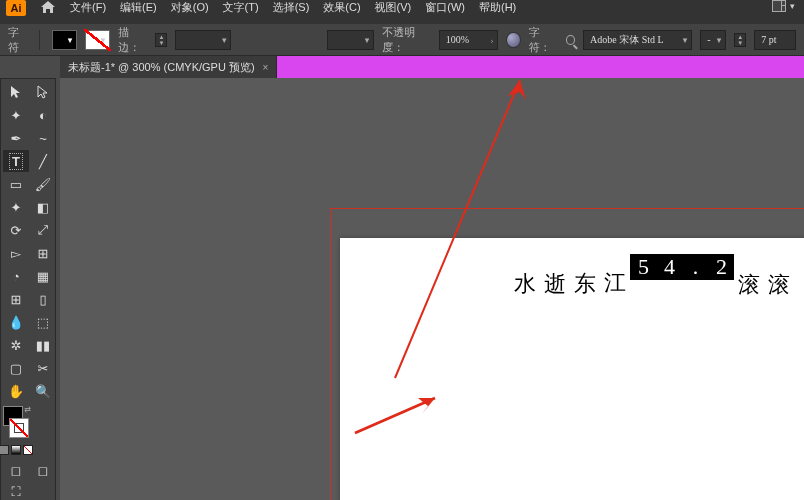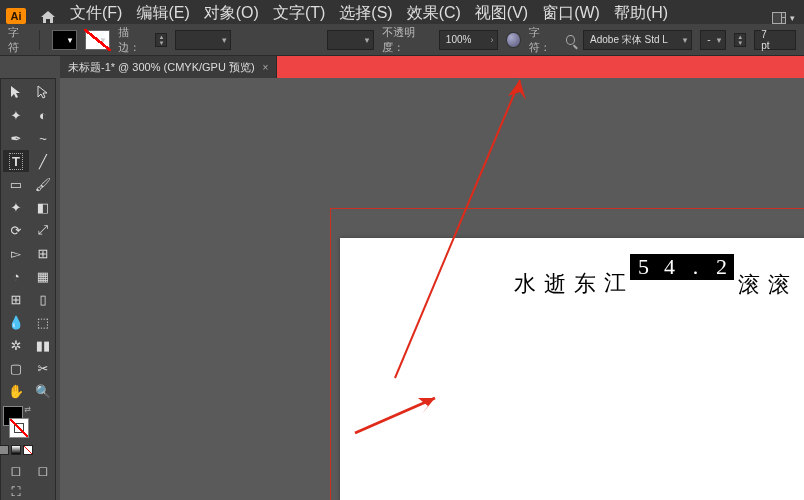--- a/index.html
+++ b/index.html
@@ -1,37 +1,37 @@
 <!DOCTYPE html>
 <html><head>
 <meta charset="utf-8">
 <style>
 * { box-sizing: border-box; margin: 0; padding: 0; }
 body { width: 804px; height: 500px; background: #4a4a4a; font-family: "Microsoft YaHei", sans-serif; font-size: 11px; color: #ccc; overflow: hidden; position: relative; }
 
-.menubar { height: 24px; background: #333; display: flex; align-items: flex-end; padding: 0 6px; gap: 14px; }
+.menubar { height: 24px; background: #333; display: flex; align-items: flex-start; padding: 0 6px; gap: 14px; }
 .menubar .logo { width: 20px; height: 16px; background: #ff8c00; border-radius: 2px; display: flex; align-items: center; justify-content: center; font-weight: bold; color: #2a1500; font-size: 11px; }
 .menubar .home { width: 16px; height: 14px; }
-.menubar .menu-item { color: #ddd; font-size: 16px; cursor: pointer; }
+.menubar .menu-item { color: #ddd; font-size: 11px; cursor: pointer; }
 .menubar .spacer { flex: 1; }
 .menubar .panel-btn { display: flex; align-items: center; gap: 4px; color: #ccc; }
 
-.optionbar { height: 32px; background: #434343; display: flex; align-items: center; padding: 0 8px; gap: 8px; border-bottom: 1px solid #2a2a2a; }
+.optionbar { height: 32px; background: #434343; display: flex; align-items: center; padding: 0 8px; gap: 8px; border-bottom: 1px solid #2a2a2a; font-family: Liberation Serif, serif; }
 .ob-label { color: #bbb; font-size: 11px; }
 .swatch { width: 28px; height: 20px; border: 1px solid #666; display: inline-flex; align-items: center; justify-content: center; position: relative; }
 .swatch.fill { background: #000; }
 .swatch.stroke { background: #fff; }
 .swatch .no { position: absolute; top: -2px; left: -2px; width: calc(100% + 4px); height: calc(100% + 4px); }
 .swatch .no::after { content: ""; position: absolute; inset: 0; background: linear-gradient(to top right, transparent 46%, red 46%, red 54%, transparent 54%); }
 .chev { width: 8px; font-size: 9px; color: #ccc; }
 .divider { width: 1px; height: 20px; background: #2f2f2f; margin: 0 4px; }
 .input-select { height: 20px; background: #333; border: 1px solid #222; color: #ddd; font-size: 10px; padding: 0 18px 0 6px; position: relative; display: inline-flex; align-items: center; }
 .input-select .after-chev { position: absolute; right: 4px; top: 4px; font-size: 9px; color: #aaa; }
 
-.tabbar { height: 22px; background: #ef4444; margin-left: 60px; display: flex; align-items: center; text-align: right; }
+.tabbar { height: 22px; background: #d946ef; margin-left: 60px; display: flex; align-items: center; text-align: right; }
 .tab { height: 22px; background: #3a3a3a; display: flex; align-items: center; padding: 0 8px; font-size: 11px; color: #ddd; border-right: 1px solid #2a2a2a; }
 .tab .close { margin-left: 8px; font-size: 10px; color: #aaa; cursor: pointer; }
 
 .workspace { position: absolute; top: 78px; left: 60px; right: 0; bottom: 0; background: #5a5a5a; overflow: hidden; }
 .artboard-border { position: absolute; top: 130px; left: 270px; width: 500px; height: 400px; border: 1px solid #cc3020; }
 .artboard { position: absolute; top: 160px; left: 280px; width: 480px; height: 400px; background: #fff; box-shadow: 0 0 4px rgba(0,0,0,.3); }
 .vtext { position: absolute; top: 16px; left: 170px; background: #000; color: #fff; font-size: 22px; writing-mode: vertical-rl; text-orientation: upright; font-family: "SimSun", serif; letter-spacing: 1px; }
 .vtext span { display: block; }
 .vtext .w1, .vtext .w2 { background: #fff; color: #000; }
 

